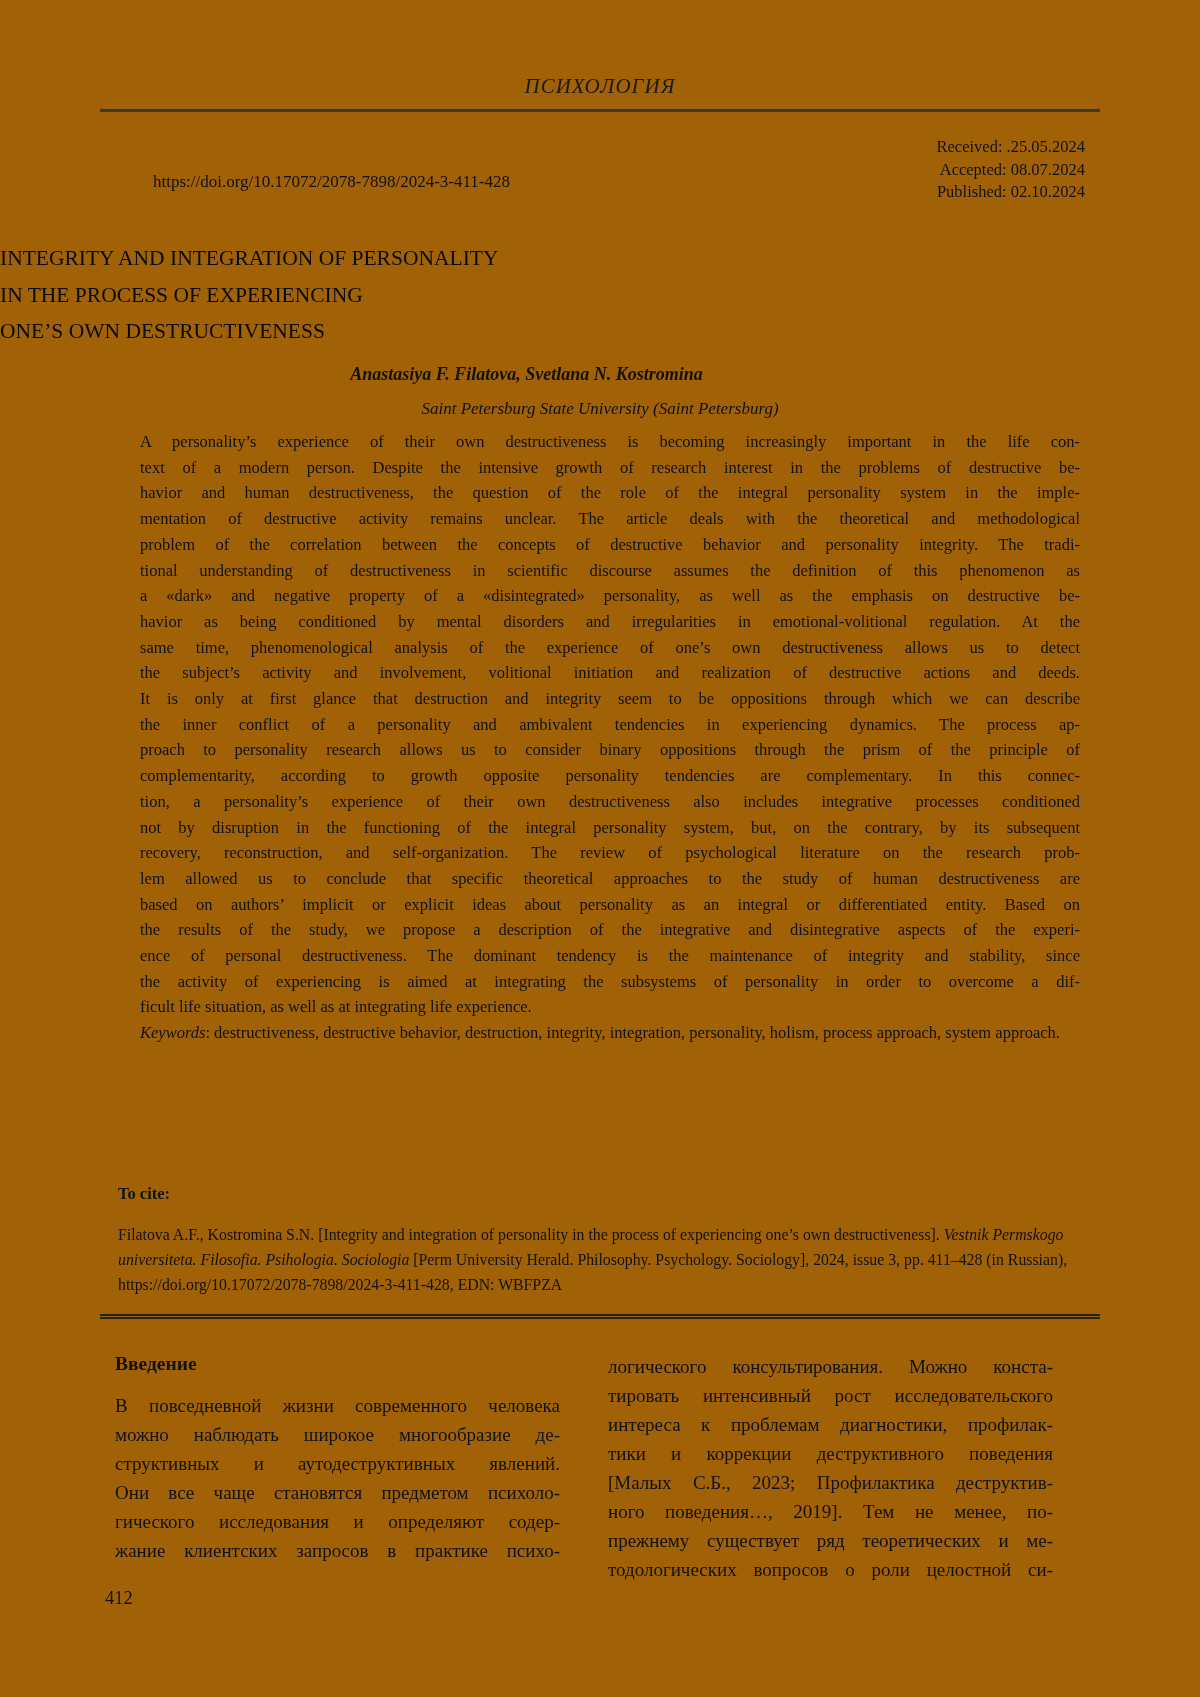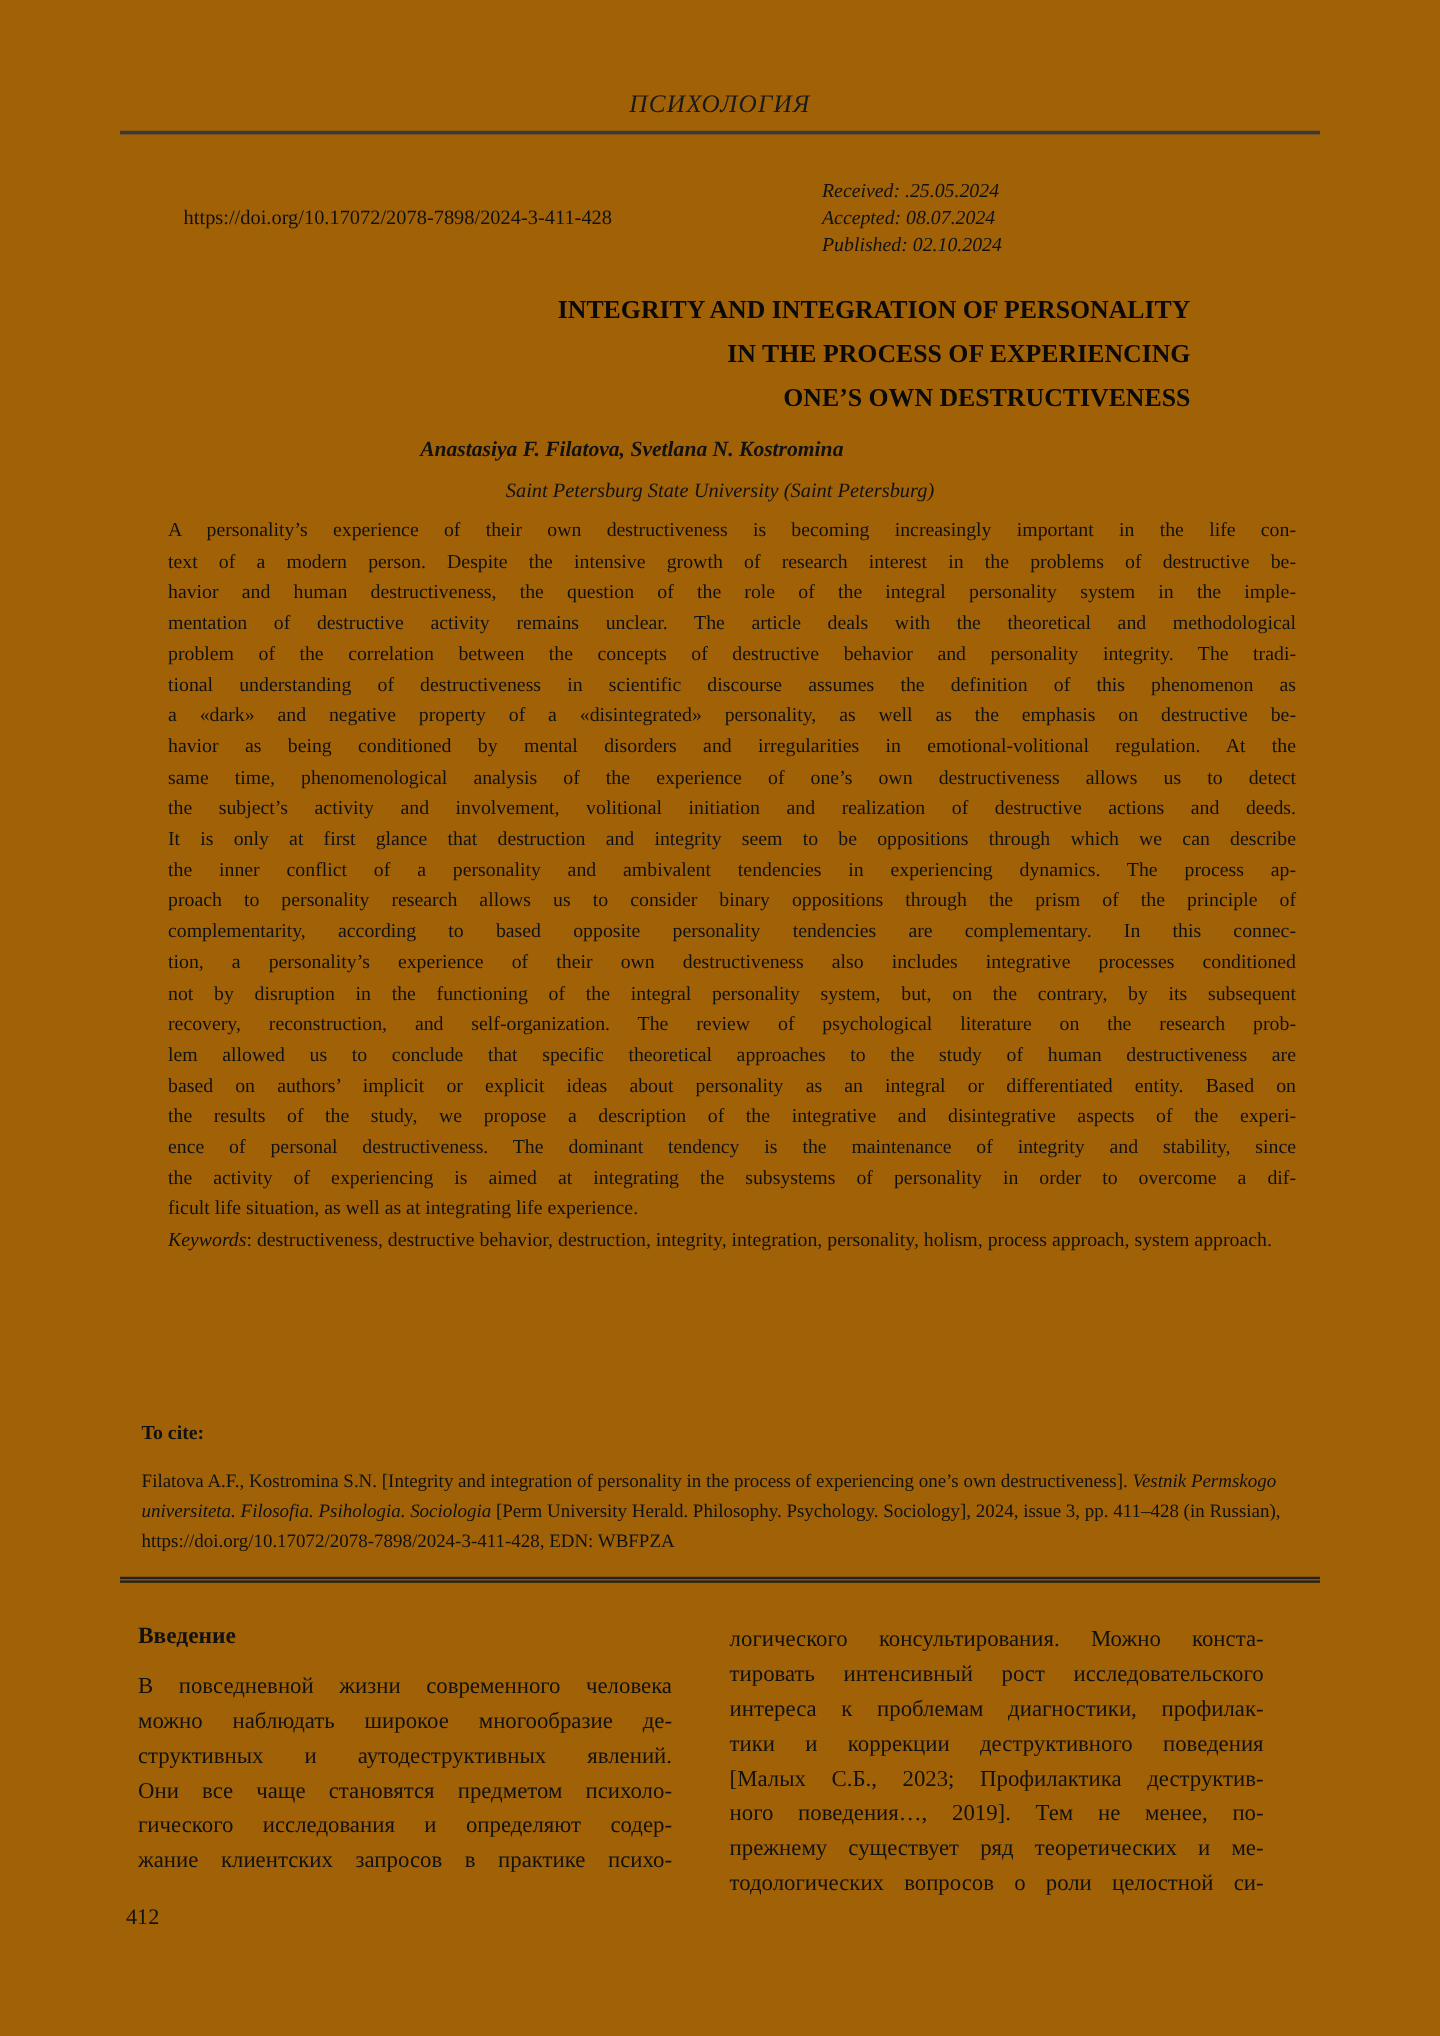--- a/index.html
+++ b/index.html
@@ -15,30 +15,30 @@
   .section-title {
     position: absolute; top: 74px; left: 0; width: 1200px;
     text-align: center; font-style: italic; font-size: 21px;
     letter-spacing: 1px; color: #1a1a1a;
   }
   .header-rule {
     position: absolute; top: 109px; left: 100px; width: 1000px;
     border-top: 3px solid #3a3a3a; height: 0;
   }
   .dates {
-    position: absolute; top: 148px; right: 115px; width: 400px;
-    font-style: italic; font-size: 16.5px; line-height: 22.5px;
+    position: absolute; top: 136px; right: 115px; width: 400px;
+    text-align: right; font-size: 16.5px; line-height: 22.5px;
   }
   .doi {
     position: absolute; top: 172px; left: 125px;
     font-size: 17px; color: #111; text-decoration: none; margin-left: 28px;
   }
   .article-title {
     position: absolute; top: 240px; left: 0; width: 992px;
-    text-align: right; font-weight: bold; font-size: 21.5px; line-height: 36.5px;
+    text-align: left; font-weight: normal; font-size: 21.5px; line-height: 36.5px;
     color: #0a0a0a;
   }
   .authors {
     position: absolute; top: 364px; left: 0; width: 1053px;
     text-align: center; font-weight: bold; font-style: italic; font-size: 18px;
   }
   .affiliation {
     position: absolute; top: 399px; left: 0; width: 1200px;
     text-align: center; font-style: italic; font-size: 17px;
   }
@@ -109,21 +109,21 @@
         <div class="jl">mentation of destructive activity remains unclear. The article deals with the theoretical and methodological</div>
         <div class="jl">problem of the correlation between the concepts of destructive behavior and personality integrity. The tradi-</div>
         <div class="jl">tional understanding of destructiveness in scientific discourse assumes the definition of this phenomenon as</div>
         <div class="jl">a «dark» and negative property of a «disintegrated» personality, as well as the emphasis on destructive be-</div>
         <div class="jl">havior as being conditioned by mental disorders and irregularities in emotional-volitional regulation. At the</div>
         <div class="jl">same time, phenomenological analysis of the experience of one’s own destructiveness allows us to detect</div>
         <div class="jl">the subject’s activity and involvement, volitional initiation and realization of destructive actions and deeds.</div>
         <div class="jl">It is only at first glance that destruction and integrity seem to be oppositions through which we can describe</div>
         <div class="jl">the inner conflict of a personality and ambivalent tendencies in experiencing dynamics. The process ap-</div>
         <div class="jl">proach to personality research allows us to consider binary oppositions through the prism of the principle of</div>
-        <div class="jl">complementarity, according to based opposite personality tendencies are complementary. In this connec-</div>
+        <div class="jl">complementarity, according to growth opposite personality tendencies are complementary. In this connec-</div>
         <div class="jl">tion, a personality’s experience of their own destructiveness also includes integrative processes conditioned</div>
         <div class="jl">not by disruption in the functioning of the integral personality system, but, on the contrary, by its subsequent</div>
         <div class="jl">recovery, reconstruction, and self-organization. The review of psychological literature on the research prob-</div>
         <div class="jl">lem allowed us to conclude that specific theoretical approaches to the study of human destructiveness are</div>
         <div class="jl">based on authors’ implicit or explicit ideas about personality as an integral or differentiated entity. Based on</div>
         <div class="jl">the results of the study, we propose a description of the integrative and disintegrative aspects of the experi-</div>
         <div class="jl">ence of personal destructiveness. The dominant tendency is the maintenance of integrity and stability, since</div>
         <div class="jl">the activity of experiencing is aimed at integrating the subsystems of personality in order to overcome a dif-</div>
         <div class="jl">ficult life situation, as well as at integrating life experience.</div>
       </div>

